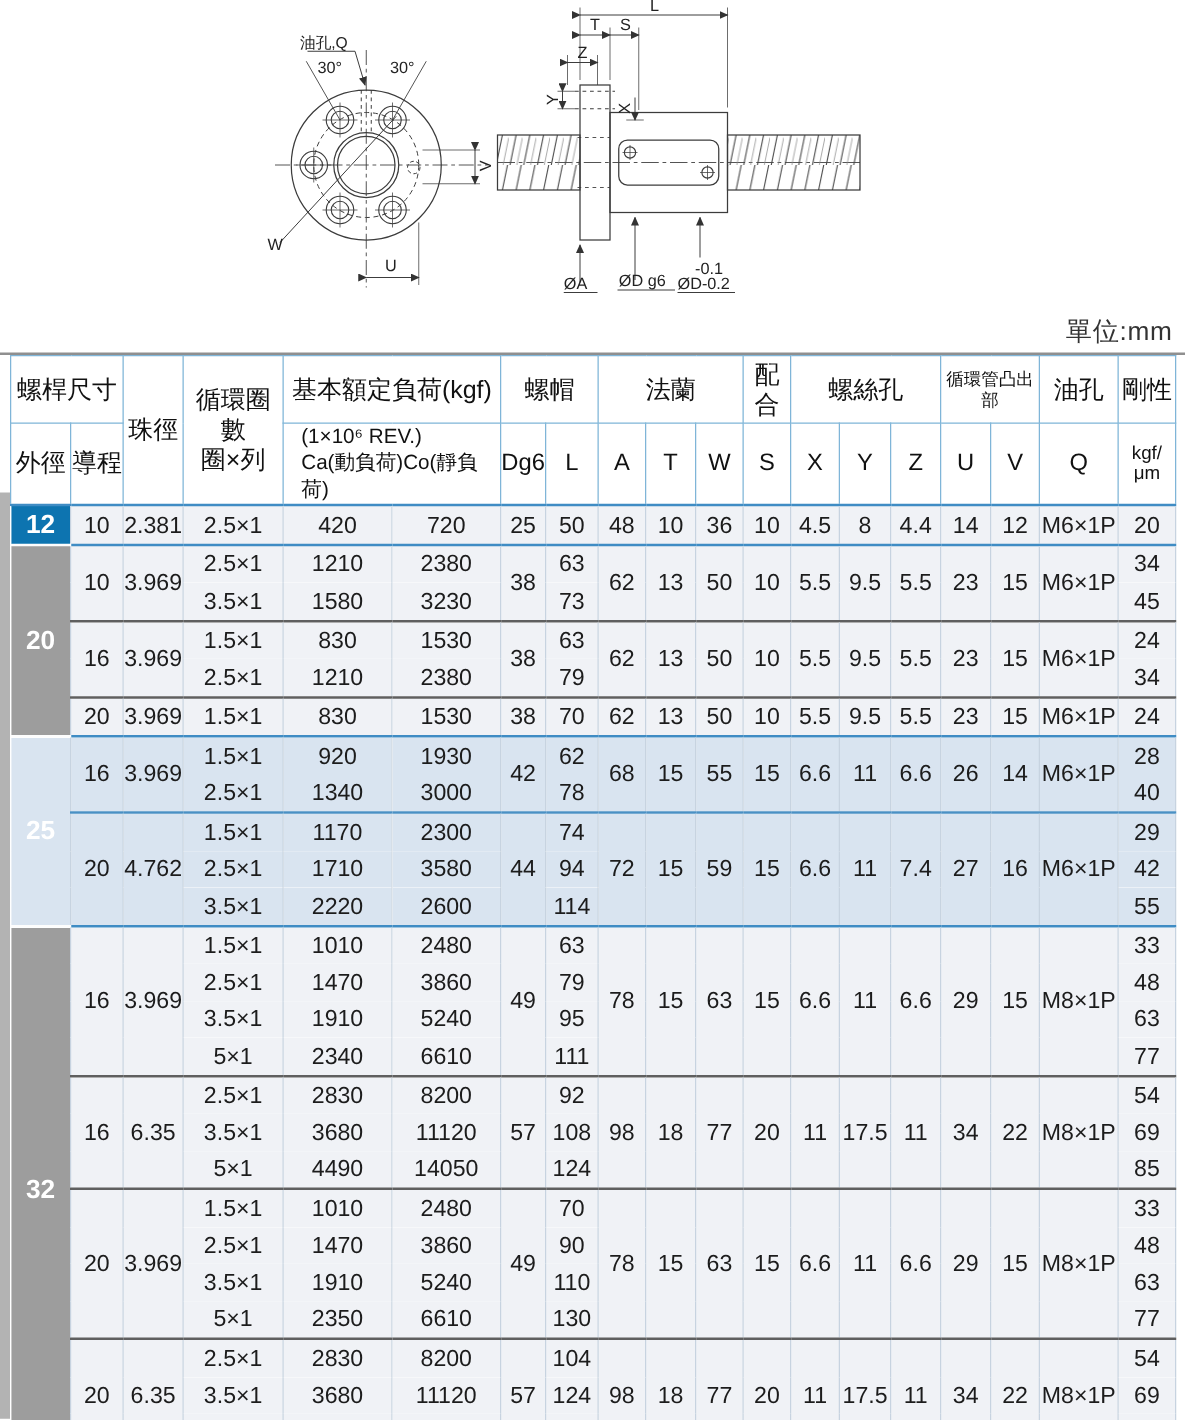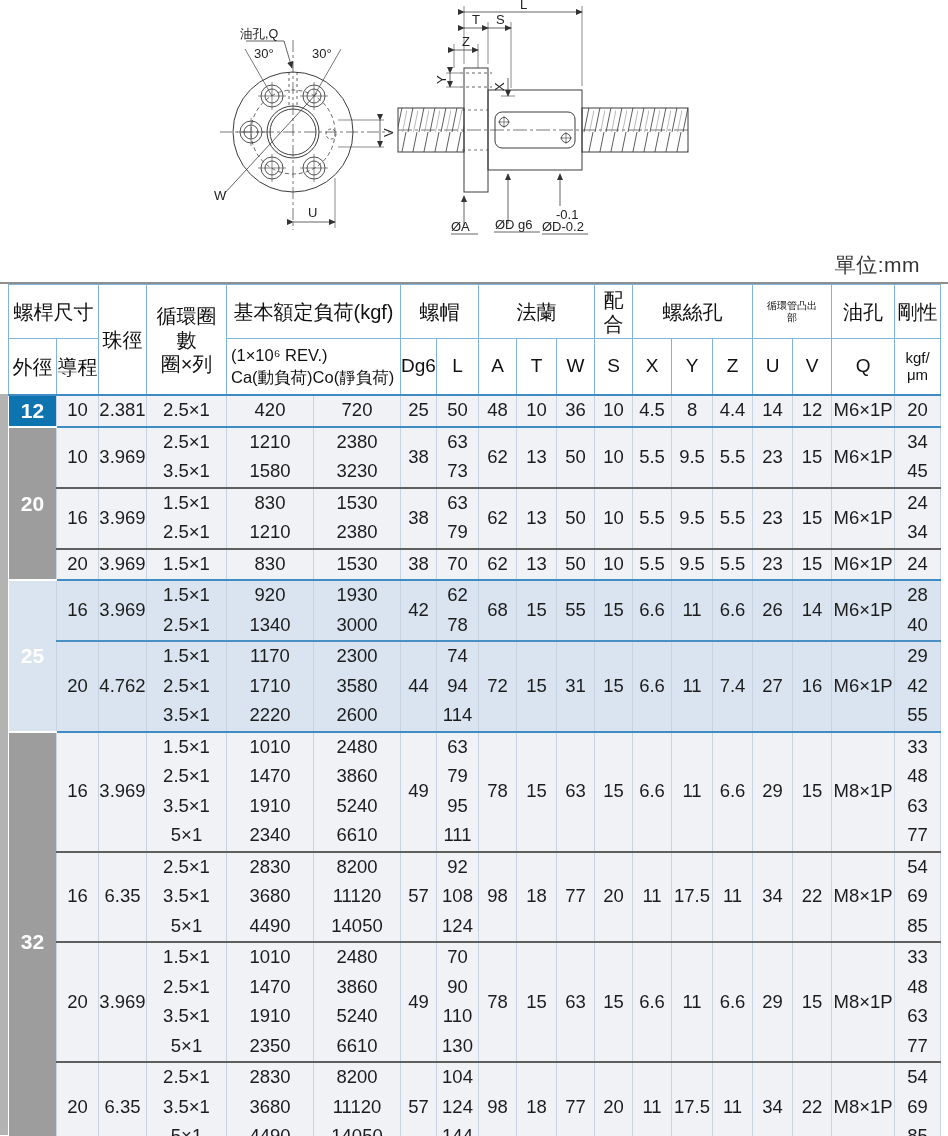--- a/index.html
+++ b/index.html
@@ -6,37 +6,37 @@
   .page { position:relative; width:948px; height:1136px; background:#fff; overflow:hidden;
           font-family:"Liberation Sans", sans-serif; }
 
   
   .diagram-svg { position:absolute; }
   #front-view { left:188px; top:10px; }
   #side-view  { left:396px; top:0px; }
   .dimtext { font-family:"Liberation Sans",sans-serif; font-size:13px; fill:#222; }
   .cjktext { font-family:"Liberation Sans",sans-serif; font-size:12.5px; fill:#222; }
 
-  .unit-label { position:absolute; top:251px; right:28px; font-size:21px; color:#333;
+  .unit-label { position:absolute; top:251px; right:10px; font-size:21px; color:#333;
                 letter-spacing:0.5px; }
 
   
   .table-wrap { position:absolute; left:0; top:282px; width:948px; border-top:2px solid #8f8f8f; }
   .table-wrap::before { content:""; position:absolute; left:0; top:110px; width:8px; height:741px;
                         background:#b3b3b3; }
   table { border-collapse:collapse; table-layout:fixed; width:932px; margin-left:8px;
           border-bottom:3px solid #2e84bd; }
   th, td { overflow:hidden; padding:0; }
   thead th { background:#fff; border:1px solid #7fb5d8; font-weight:normal; font-size:20px;
              color:#111; text-align:center; line-height:1.2; }
   thead tr.h1 th { height:53px; }
   thead tr.h2 th { height:55px; }
   th.sym { font-size:19px;margin-top:43px; }
-  th.small { font-size:10px; line-height:1.2;margin-left:43px; }
-  th.loadsub { text-align:left; font-size:16.5px; padding-left:4px; line-height:1.3; }
+  th.small { font-size:14px; line-height:1.2;margin-left:43px; }
+  th.loadsub { text-align:left; font-size:16.5px; padding-left:14px; line-height:1.3; }
   th.runit { font-size:15px; line-height:1.1; }
   tbody td { border-left:1px solid #c7d3e0; border-right:1px solid #c7d3e0; text-align:center;
              font-size:18.5px; color:#1c1c1c; height:29.5px; line-height:1.02; background:#f0f2f6; }
   tr.tint td { background:#d9e4f0; }
   td.od-cell { background:#0d74b0; color:#fff; font-weight:bold; font-size:21px;
                border-left:1px solid #fff; }
   td.od-cell.gray { background:#9d9d9d; }
   tr.group-start td { border-top:2px solid #5f5f5f; }
   tr.tint.group-start td { border-top:2px solid #4a90c4; }
   tr.section-start td { border-top:2px solid #3f8cc4; }
@@ -387,21 +387,21 @@
           <tr class="tint group-start">
             <td rowspan="3">20</td>
             <td rowspan="3">4.762</td>
             <td>1.5×1</td>
             <td>1170</td>
             <td>2300</td>
             <td rowspan="3">44</td>
             <td>74</td>
             <td rowspan="3">72</td>
             <td rowspan="3">15</td>
-            <td rowspan="3">31</td>
+            <td rowspan="3">59</td>
             <td rowspan="3">15</td>
             <td rowspan="3">6.6</td>
             <td rowspan="3">11</td>
             <td rowspan="3">7.4</td>
             <td rowspan="3">27</td>
             <td rowspan="3">16</td>
             <td rowspan="3">M6×1P</td>
             <td>29</td>
           </tr>
           <tr class="tint">

